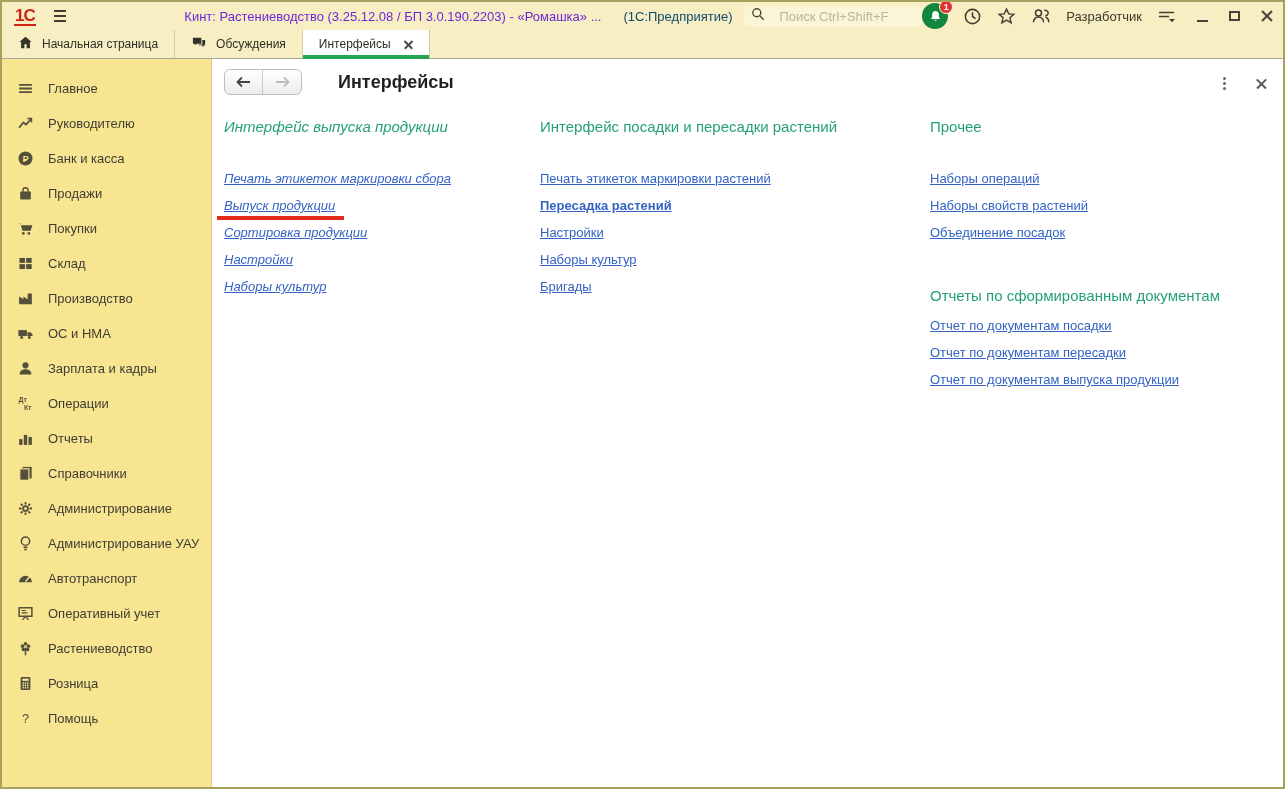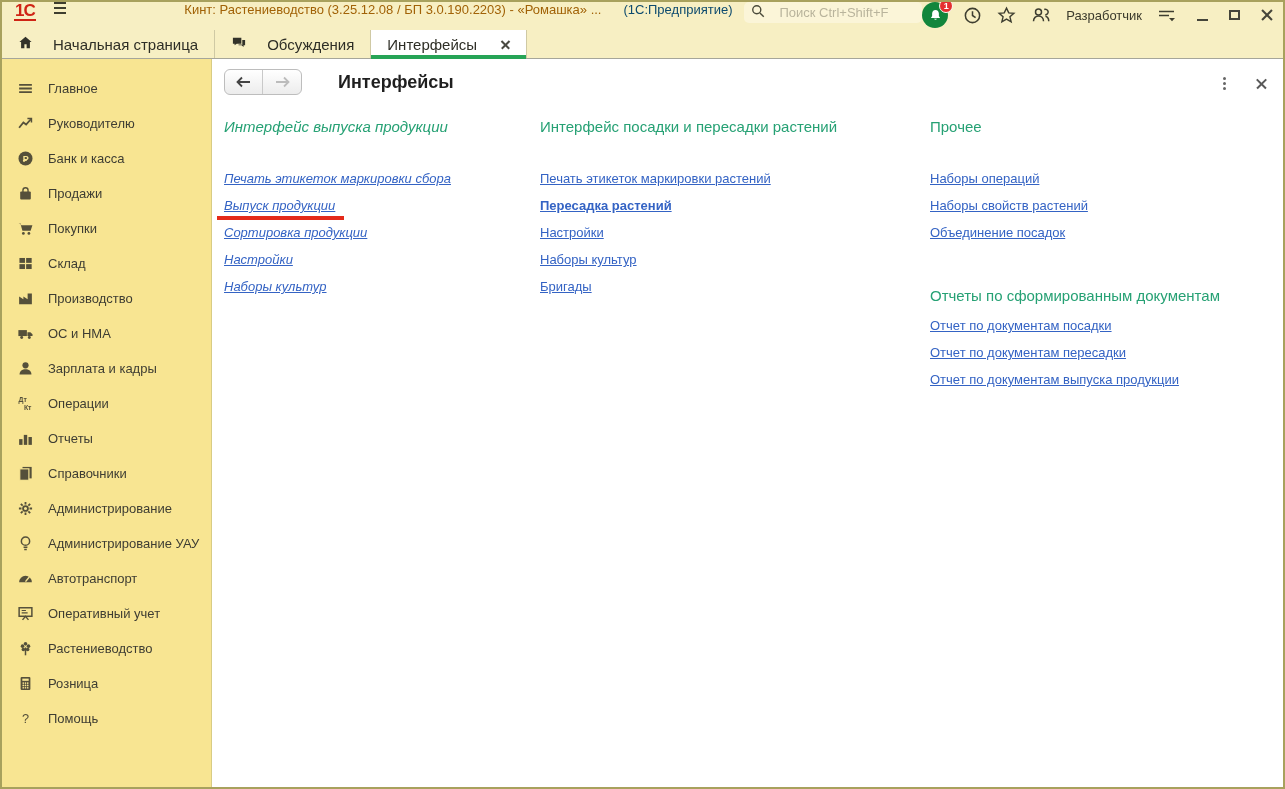--- a/index.html
+++ b/index.html
@@ -12,28 +12,28 @@
     background:#fff;
     display:flex; flex-direction:column;
     overflow:hidden;
     position:relative;
   }
 
   
   .titlebar{
     height:28px; flex:0 0 28px;
     background:#f7efc3;
-    display:flex; align-items:flex-start;
+    display:flex; align-items:center;
     padding:0 10px 0 12px;
     white-space:nowrap;
   }
   .logo{ color:#cf2415; font-weight:bold; font-size:17px; letter-spacing:-1px; border-bottom:2px solid #cf2415; line-height:17px; padding:0 1px;}
   .hamburger{ margin-left:18px; width:18px; display:flex; flex-direction:column; gap:3px; cursor:pointer;}
   .hamburger i{ display:block; height:2px; background:#3e3e30; }
-  .tb-title{ margin-left:118px; font-size:13px; color:#a16207; }
+  .tb-title{ margin-left:118px; font-size:13px; color:#6d28d9; }
   .tb-app{ margin-left:22px; font-size:13px; color:#0c4a6e; }
   .searchbox{
     margin-left:12px; width:248px; height:21px;
     background:#fbf5d8; border-radius:5px;
     display:flex; align-items:center; gap:14px; padding:0 7px;
   }
   .searchbox svg{ flex:0 0 auto; }
   .searchbox input{
     border:none; outline:none; background:transparent;
     font-family:"Liberation Sans", sans-serif;
@@ -63,22 +63,22 @@
   .win-close::before{ transform:rotate(45deg);} .win-close::after{ transform:rotate(-45deg);}
 
   
   .tabbar{
     height:29px; flex:0 0 29px;
     background:#f7efc3;
     display:flex; align-items:stretch;
     border-bottom:1px solid #a6a69a;
   }
   .tab{
-    display:flex; align-items:center; gap:20px;
-    padding:0 16px; font-size:15px; color:#2e2e26;
+    display:flex; align-items:center; gap:9px;
+    padding:0 16px; font-size:12px; color:#2e2e26;
     border-right:1px solid #cfc9a4;
     cursor:pointer; position:relative;
   }
   .tab.active{ background:#fff; }
   .tab.active::after{
     content:""; position:absolute; left:0; right:0; bottom:-1px; height:4px;
     background:#26a456;
   }
   .tab-close{ width:9px; height:9px; position:relative; margin-left:4px; cursor:pointer;}
   .tab-close::before,.tab-close::after{

